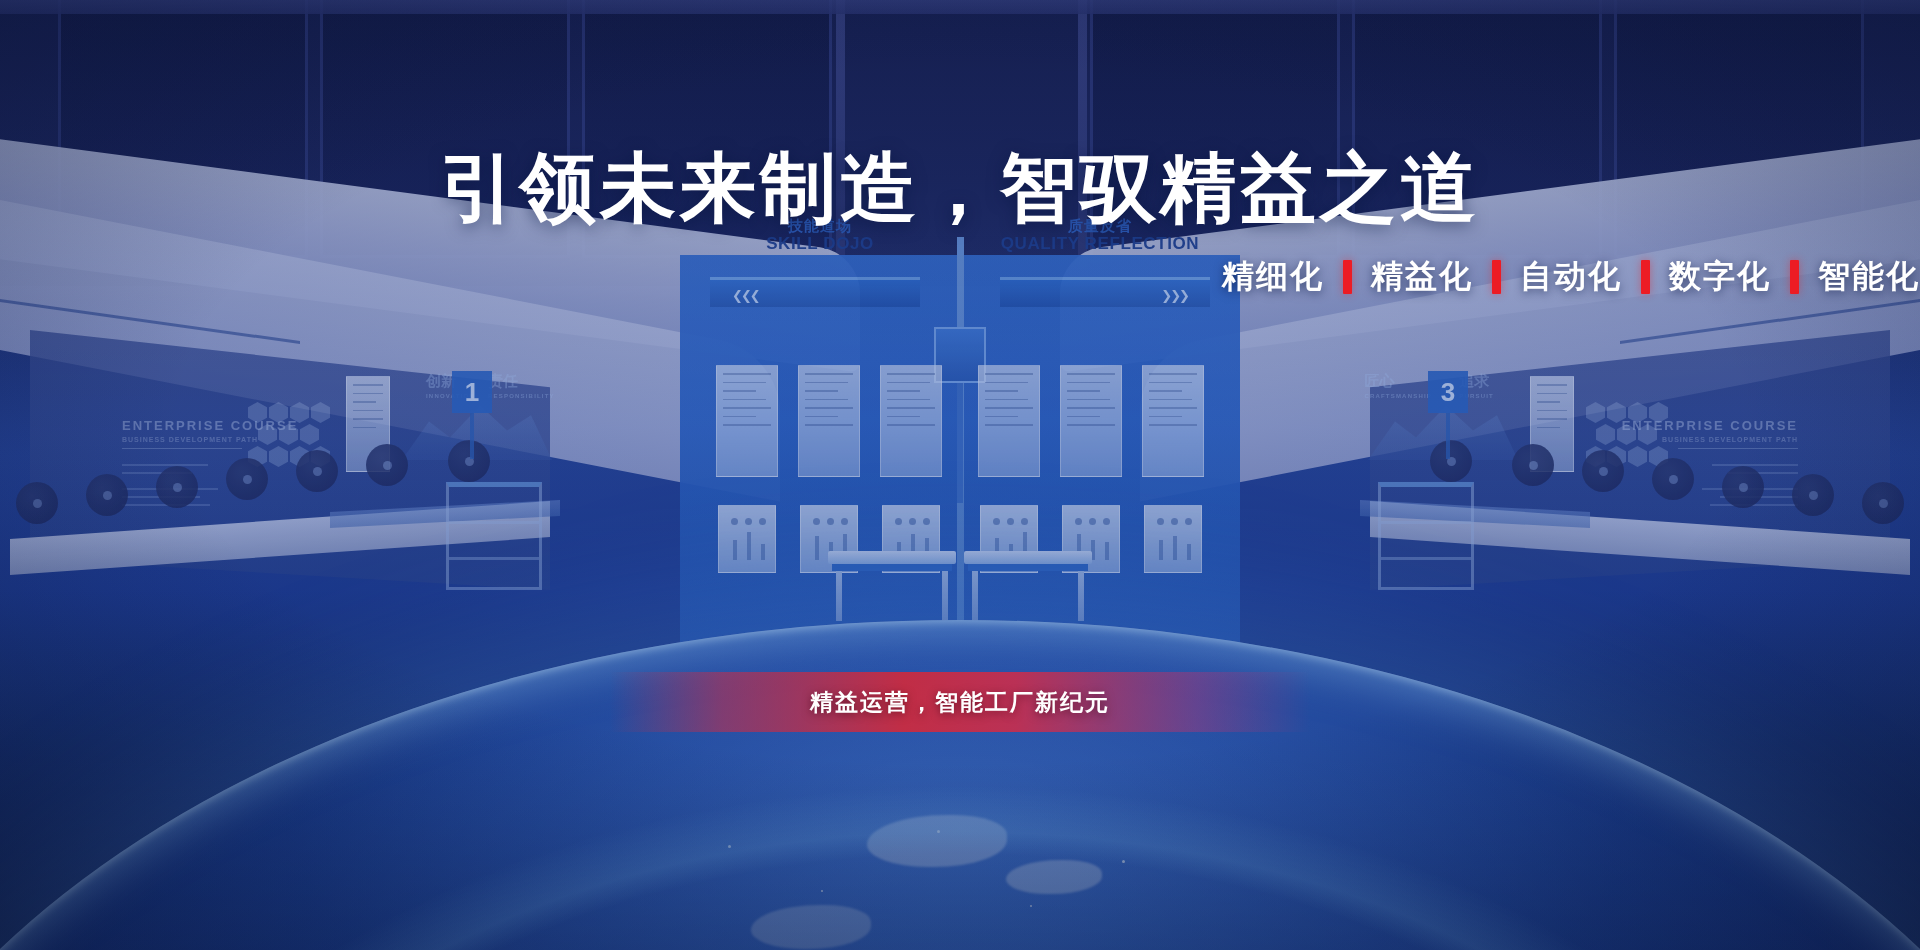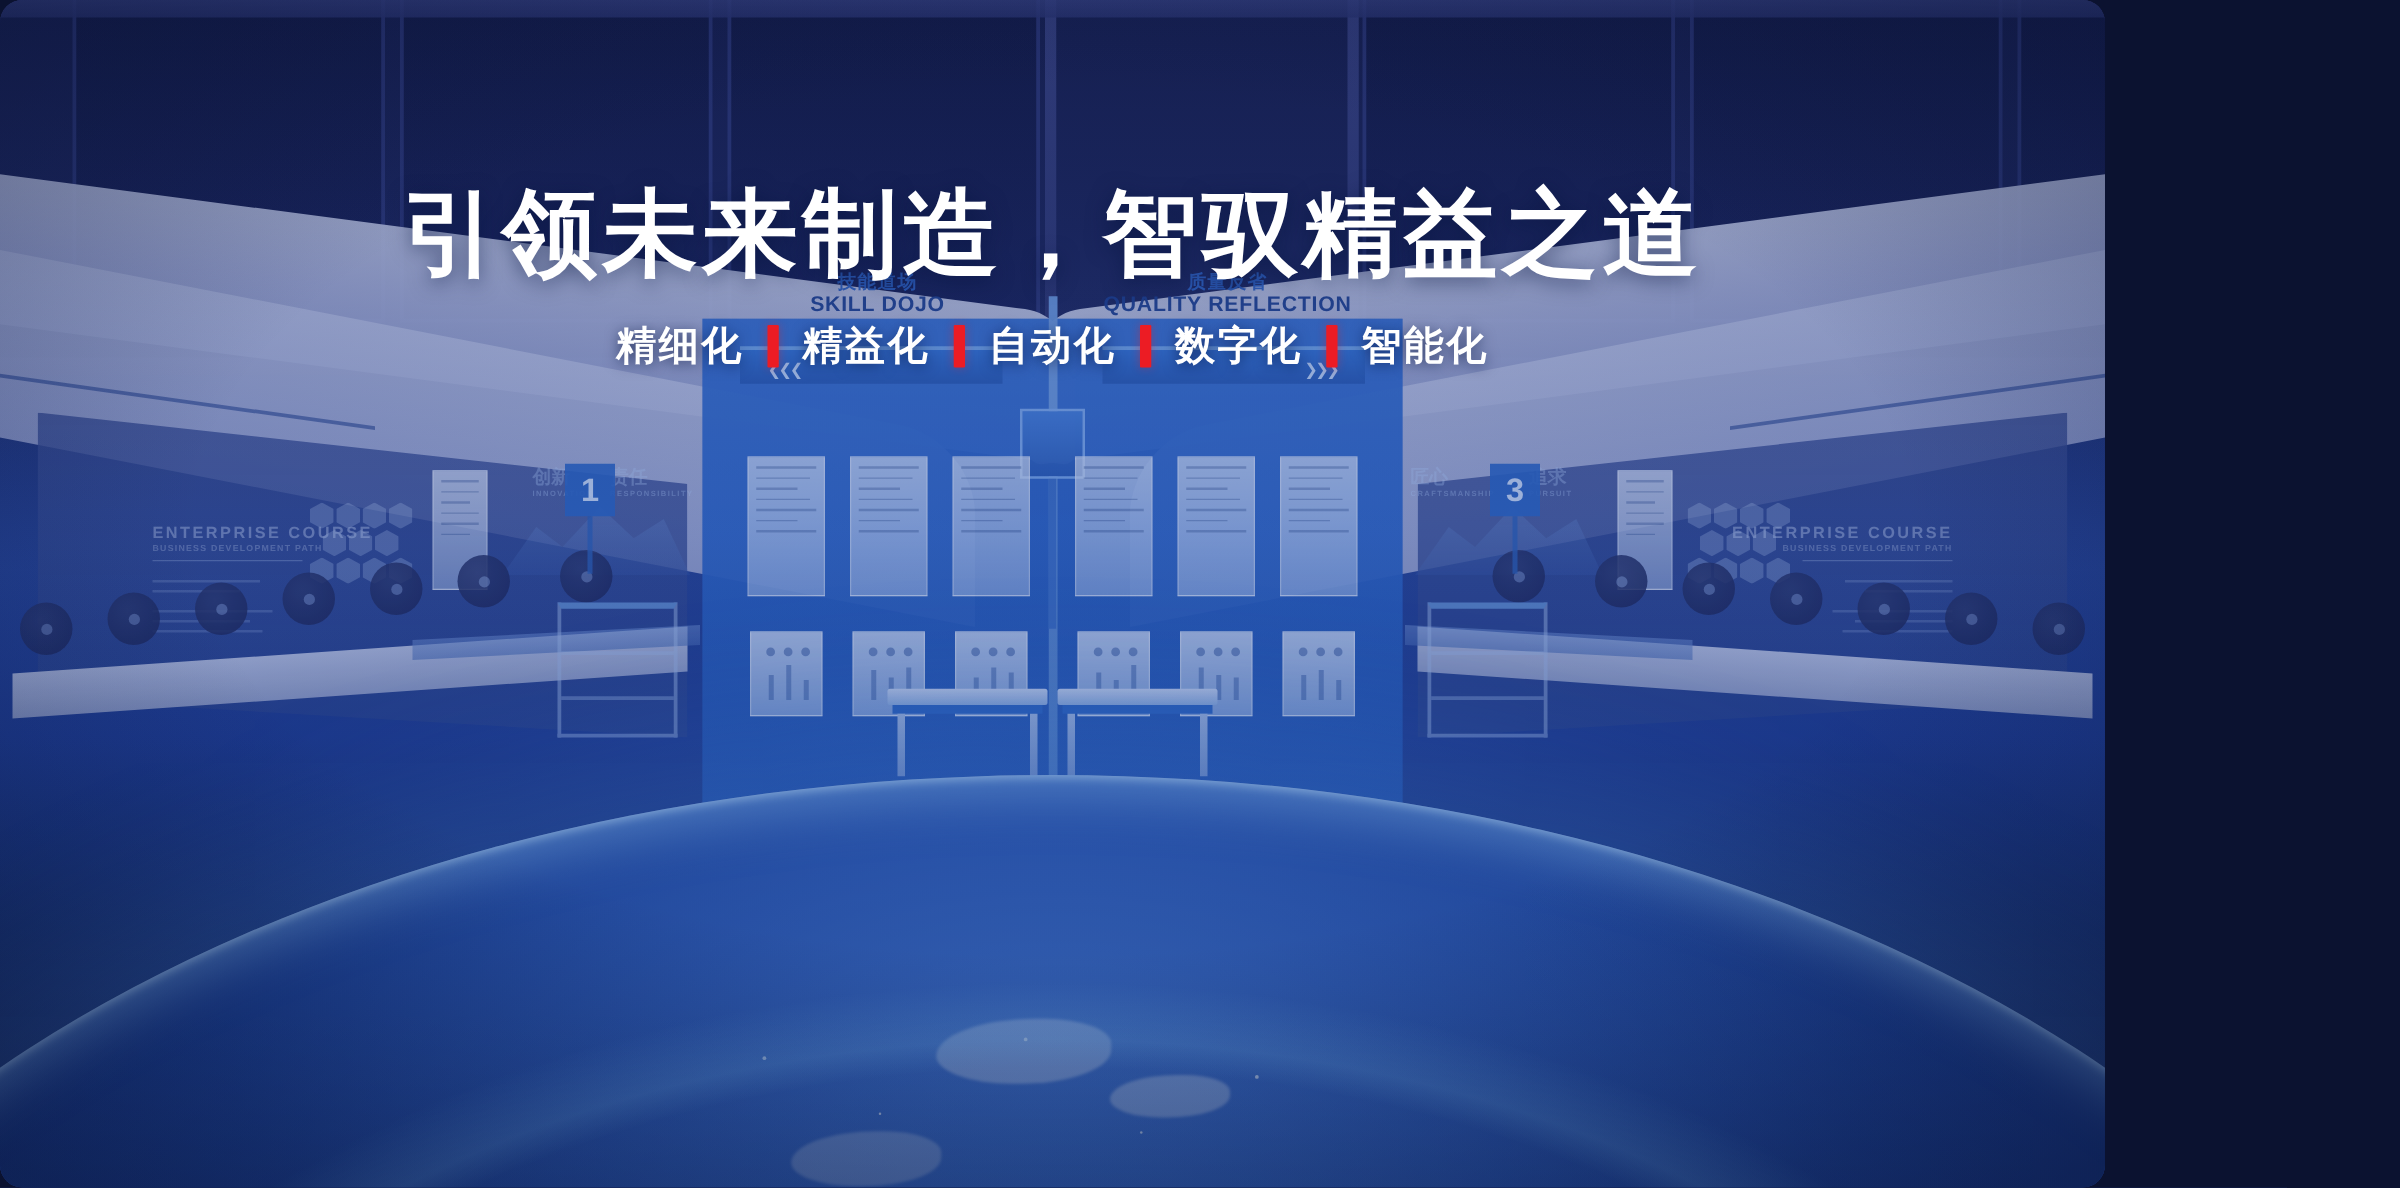--- a/index.html
+++ b/index.html
@@ -6,25 +6,24 @@
   html,body{margin:0;padding:0;background:#0b1230;}
   *{box-sizing:border-box;}
   body{
     font-family:"Liberation Sans","DejaVu Sans",sans-serif;
     -webkit-font-smoothing:antialiased;
   }
 
   
   .stage{
     position:relative;
-    width:1684px;
+    width:1920px;
     height:950px;
     overflow:hidden;
     background:#1b2a6b;
-    border-radius:18px;
   }
 
   
   .hall-bg{
     position:absolute; inset:0;
     background:
       linear-gradient(180deg,#141c47 0%,#1c2a63 26%,#24408f 48%,#1d3a8f 62%,#16306f 78%,#10224f 100%);
   }
 
   
@@ -303,21 +302,21 @@
     letter-spacing:4px; line-height:1.06;
     text-shadow:0 3px 16px rgba(6,18,60,.55);
   }
   .subhead{
     margin:56px 0 0; font-size:24px; font-weight:500; color:#ffffff;
     letter-spacing:2px;
     text-shadow:0 2px 10px rgba(6,18,60,.6);
   }
   .keywords{
     margin:26px 0 0;
-    display:flex; align-items:center; justify-content:center; gap:19px;
+    display:flex; align-items:center; justify-content:flex-end; gap:19px;
   }
   .kw{
     font-size:32px; font-weight:700; color:#ffffff; letter-spacing:2px;
     text-shadow:0 2px 10px rgba(6,18,60,.6);
   }
   .kwsep{
     width:9px; height:34px; background:#ec1c24; border-radius:1px;
     box-shadow:0 0 8px rgba(236,28,36,.4);
   }
 
@@ -662,14 +661,17 @@
       <span class="kw">精益化</span>
       <span class="kwsep"></span>
       <span class="kw">自动化</span>
       <span class="kwsep"></span>
       <span class="kw">数字化</span>
       <span class="kwsep"></span>
       <span class="kw">智能化</span>
     </div>
   </div>
 
+  <div class="ribbon">
+    <span>精益运营，智能工厂新纪元</span>
+  </div>
 
 </div>
 
 </body></html>

